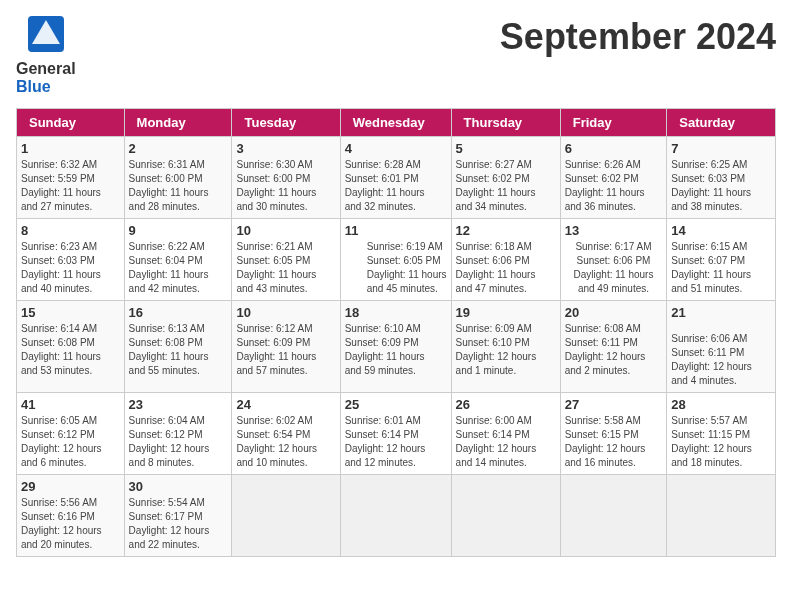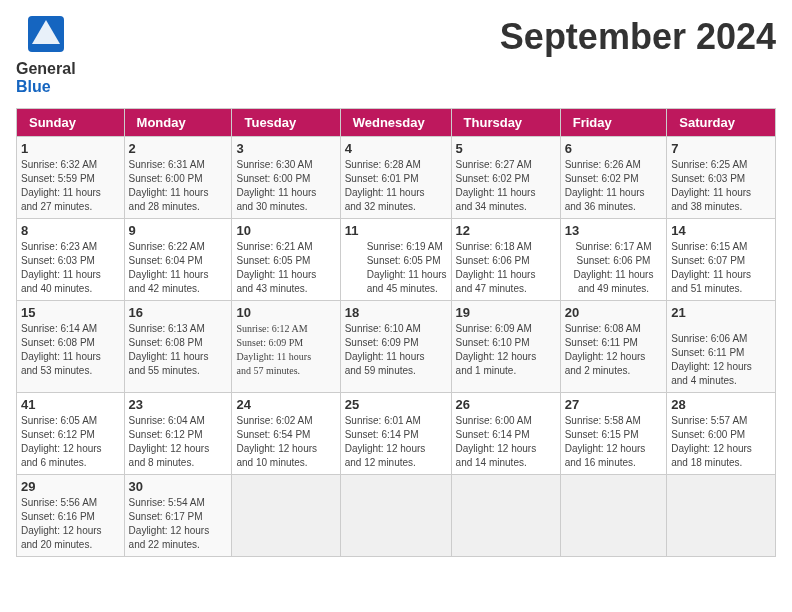--- a/index.html
+++ b/index.html
@@ -224,21 +224,21 @@
         </td>
         <td>
           <span class="day-num">16</span>
           <div class="day-info" style="white-space: pre-line;">Sunrise: 6:13 AM
 Sunset: 6:08 PM
 Daylight: 11 hours
 and 55 minutes.</div>
         </td>
         <td>
           <span class="day-num">10</span>
-          <div class="day-info" style="white-space: pre-line; font-family: Liberation Serif, serif;">Sunrise: 6:12 AM
+          <div class="day-info" style="white-space: pre-line;">Sunrise: 6:12 AM
 Sunset: 6:09 PM
 Daylight: 11 hours
 and 57 minutes.</div>
         </td>
         <td>
           <span class="day-num">18</span>
           <div class="day-info" style="white-space: pre-line;">Sunrise: 6:10 AM
 Sunset: 6:09 PM
 Daylight: 11 hours
 and 59 minutes.</div>
@@ -304,21 +304,21 @@
         <td>
           <span class="day-num">27</span>
           <div class="day-info" style="white-space: pre-line;">Sunrise: 5:58 AM
 Sunset: 6:15 PM
 Daylight: 12 hours
 and 16 minutes.</div>
         </td>
         <td>
           <span class="day-num">28</span>
           <div class="day-info" style="white-space: pre-line;">Sunrise: 5:57 AM
-Sunset: 6:00 PM
+Sunset: 11:15 PM
 Daylight: 12 hours
 and 18 minutes.</div>
         </td>
       </tr>
       <tr>
         <td>
           <span class="day-num">29</span>
           <div class="day-info" style="white-space: pre-line;">Sunrise: 5:56 AM
 Sunset: 6:16 PM
 Daylight: 12 hours

